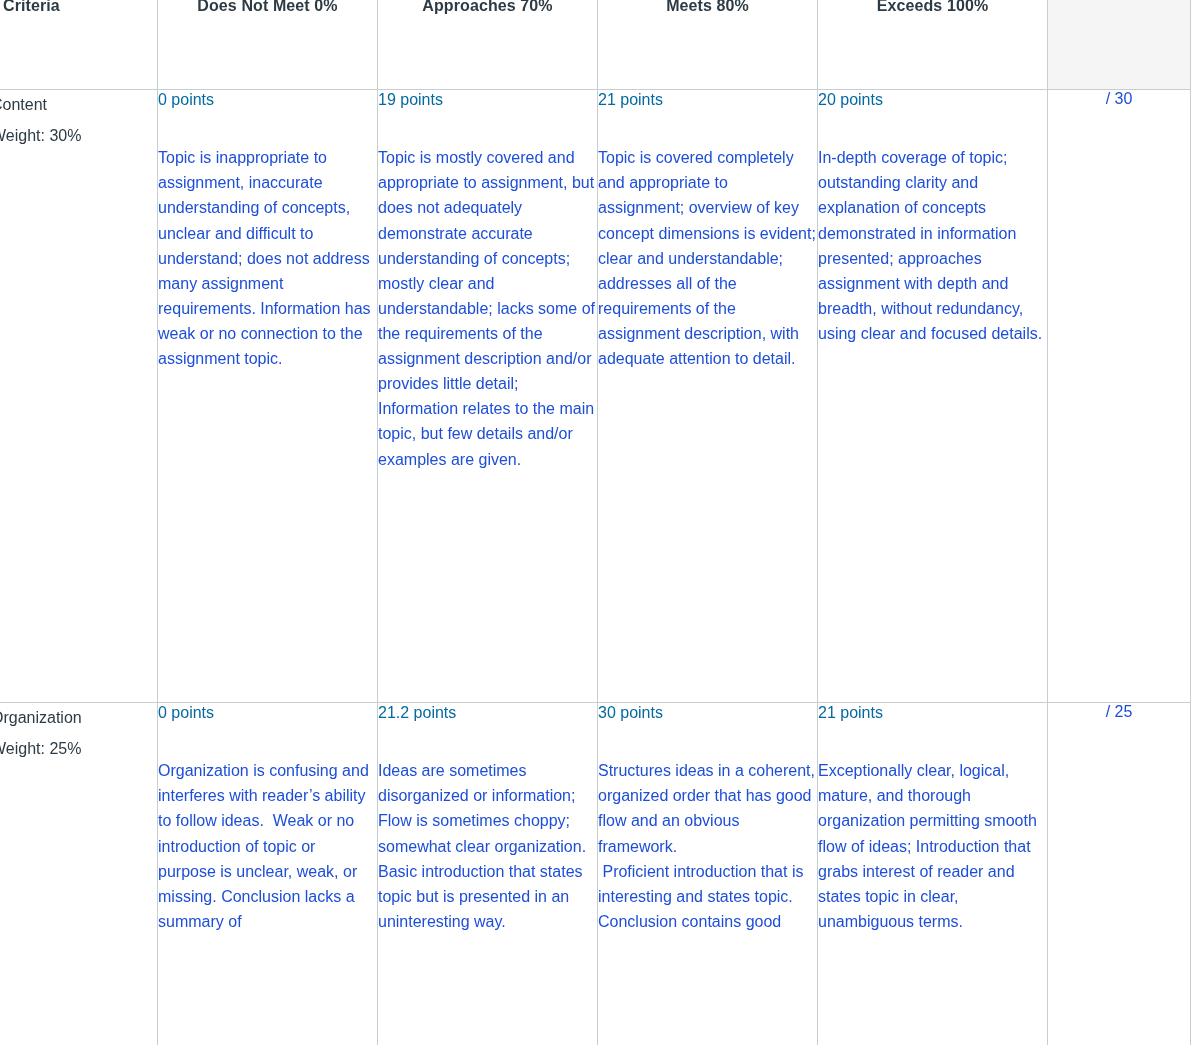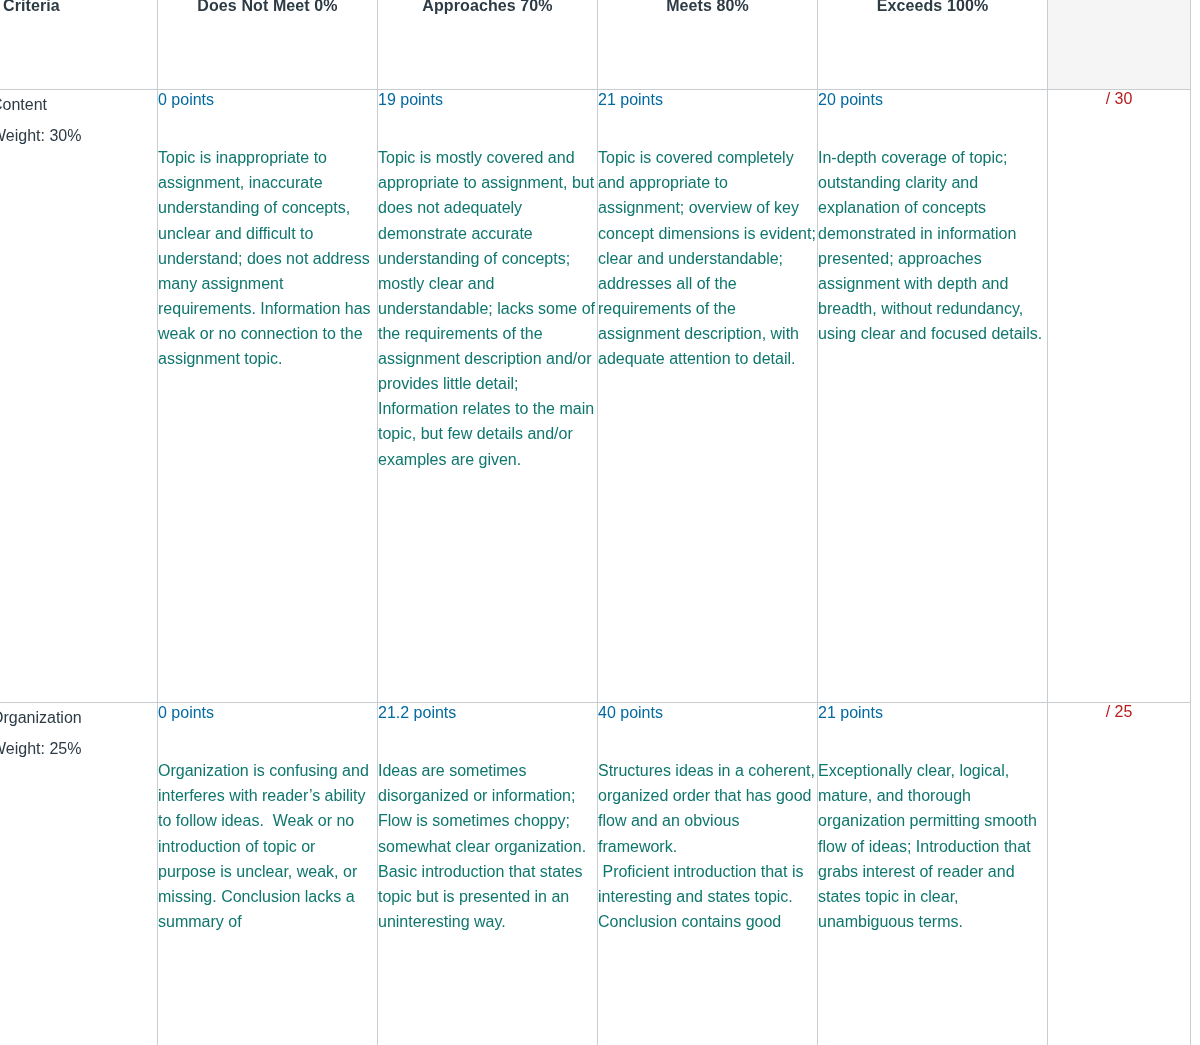--- a/index.html
+++ b/index.html
@@ -92,28 +92,28 @@
     display: block;
     color: #0369a1;
     font-size: 16px;
     margin-bottom: 36px;
     line-height: 1.2;
   }
   .rating-desc {
     display: block;
     line-height: 1.57;
     white-space: pre-wrap;
-    color: #0f766e;
+    color: #1d4ed8;
   }
 
   td.score-cell {
     text-align: center;
     vertical-align: middle;
     font-size: 16px;
-    color: #b91c1c;
+    color: #1d4ed8;
     padding: 8px;
     margin-top: 37px;
   }
   .score-value { display: inline-block; }
 
   
   tr.row-content td { height: 612px; }
   tr.row-organization td { height: 345px; }
 </style>
 </head>
@@ -186,21 +186,21 @@
             <span class="points">0 points</span>
             <span class="rating-desc">Organization is confusing and interferes with reader’s ability to follow ideas.  Weak or no introduction of topic or purpose is unclear, weak, or missing. Conclusion lacks a summary of</span>
           </td>
 
           <td class="rating-cell">
             <span class="points">21.2 points</span>
             <span class="rating-desc">Ideas are sometimes disorganized or information; Flow is sometimes choppy; somewhat clear organization. Basic introduction that states topic but is presented in an uninteresting way.</span>
           </td>
 
           <td class="rating-cell">
-            <span class="points">40 points</span>
+            <span class="points">30 points</span>
             <span class="rating-desc">Structures ideas in a coherent, organized order that has good flow and an obvious framework.
  Proficient introduction that is interesting and states topic.  Conclusion contains good</span>
           </td>
 
           <td class="rating-cell">
             <span class="points">21 points</span>
             <span class="rating-desc">Exceptionally clear, logical, mature, and thorough organization permitting smooth flow of ideas; Introduction that grabs interest of reader and states topic in clear, unambiguous terms.</span>
           </td>
 
           <td class="score-cell">

